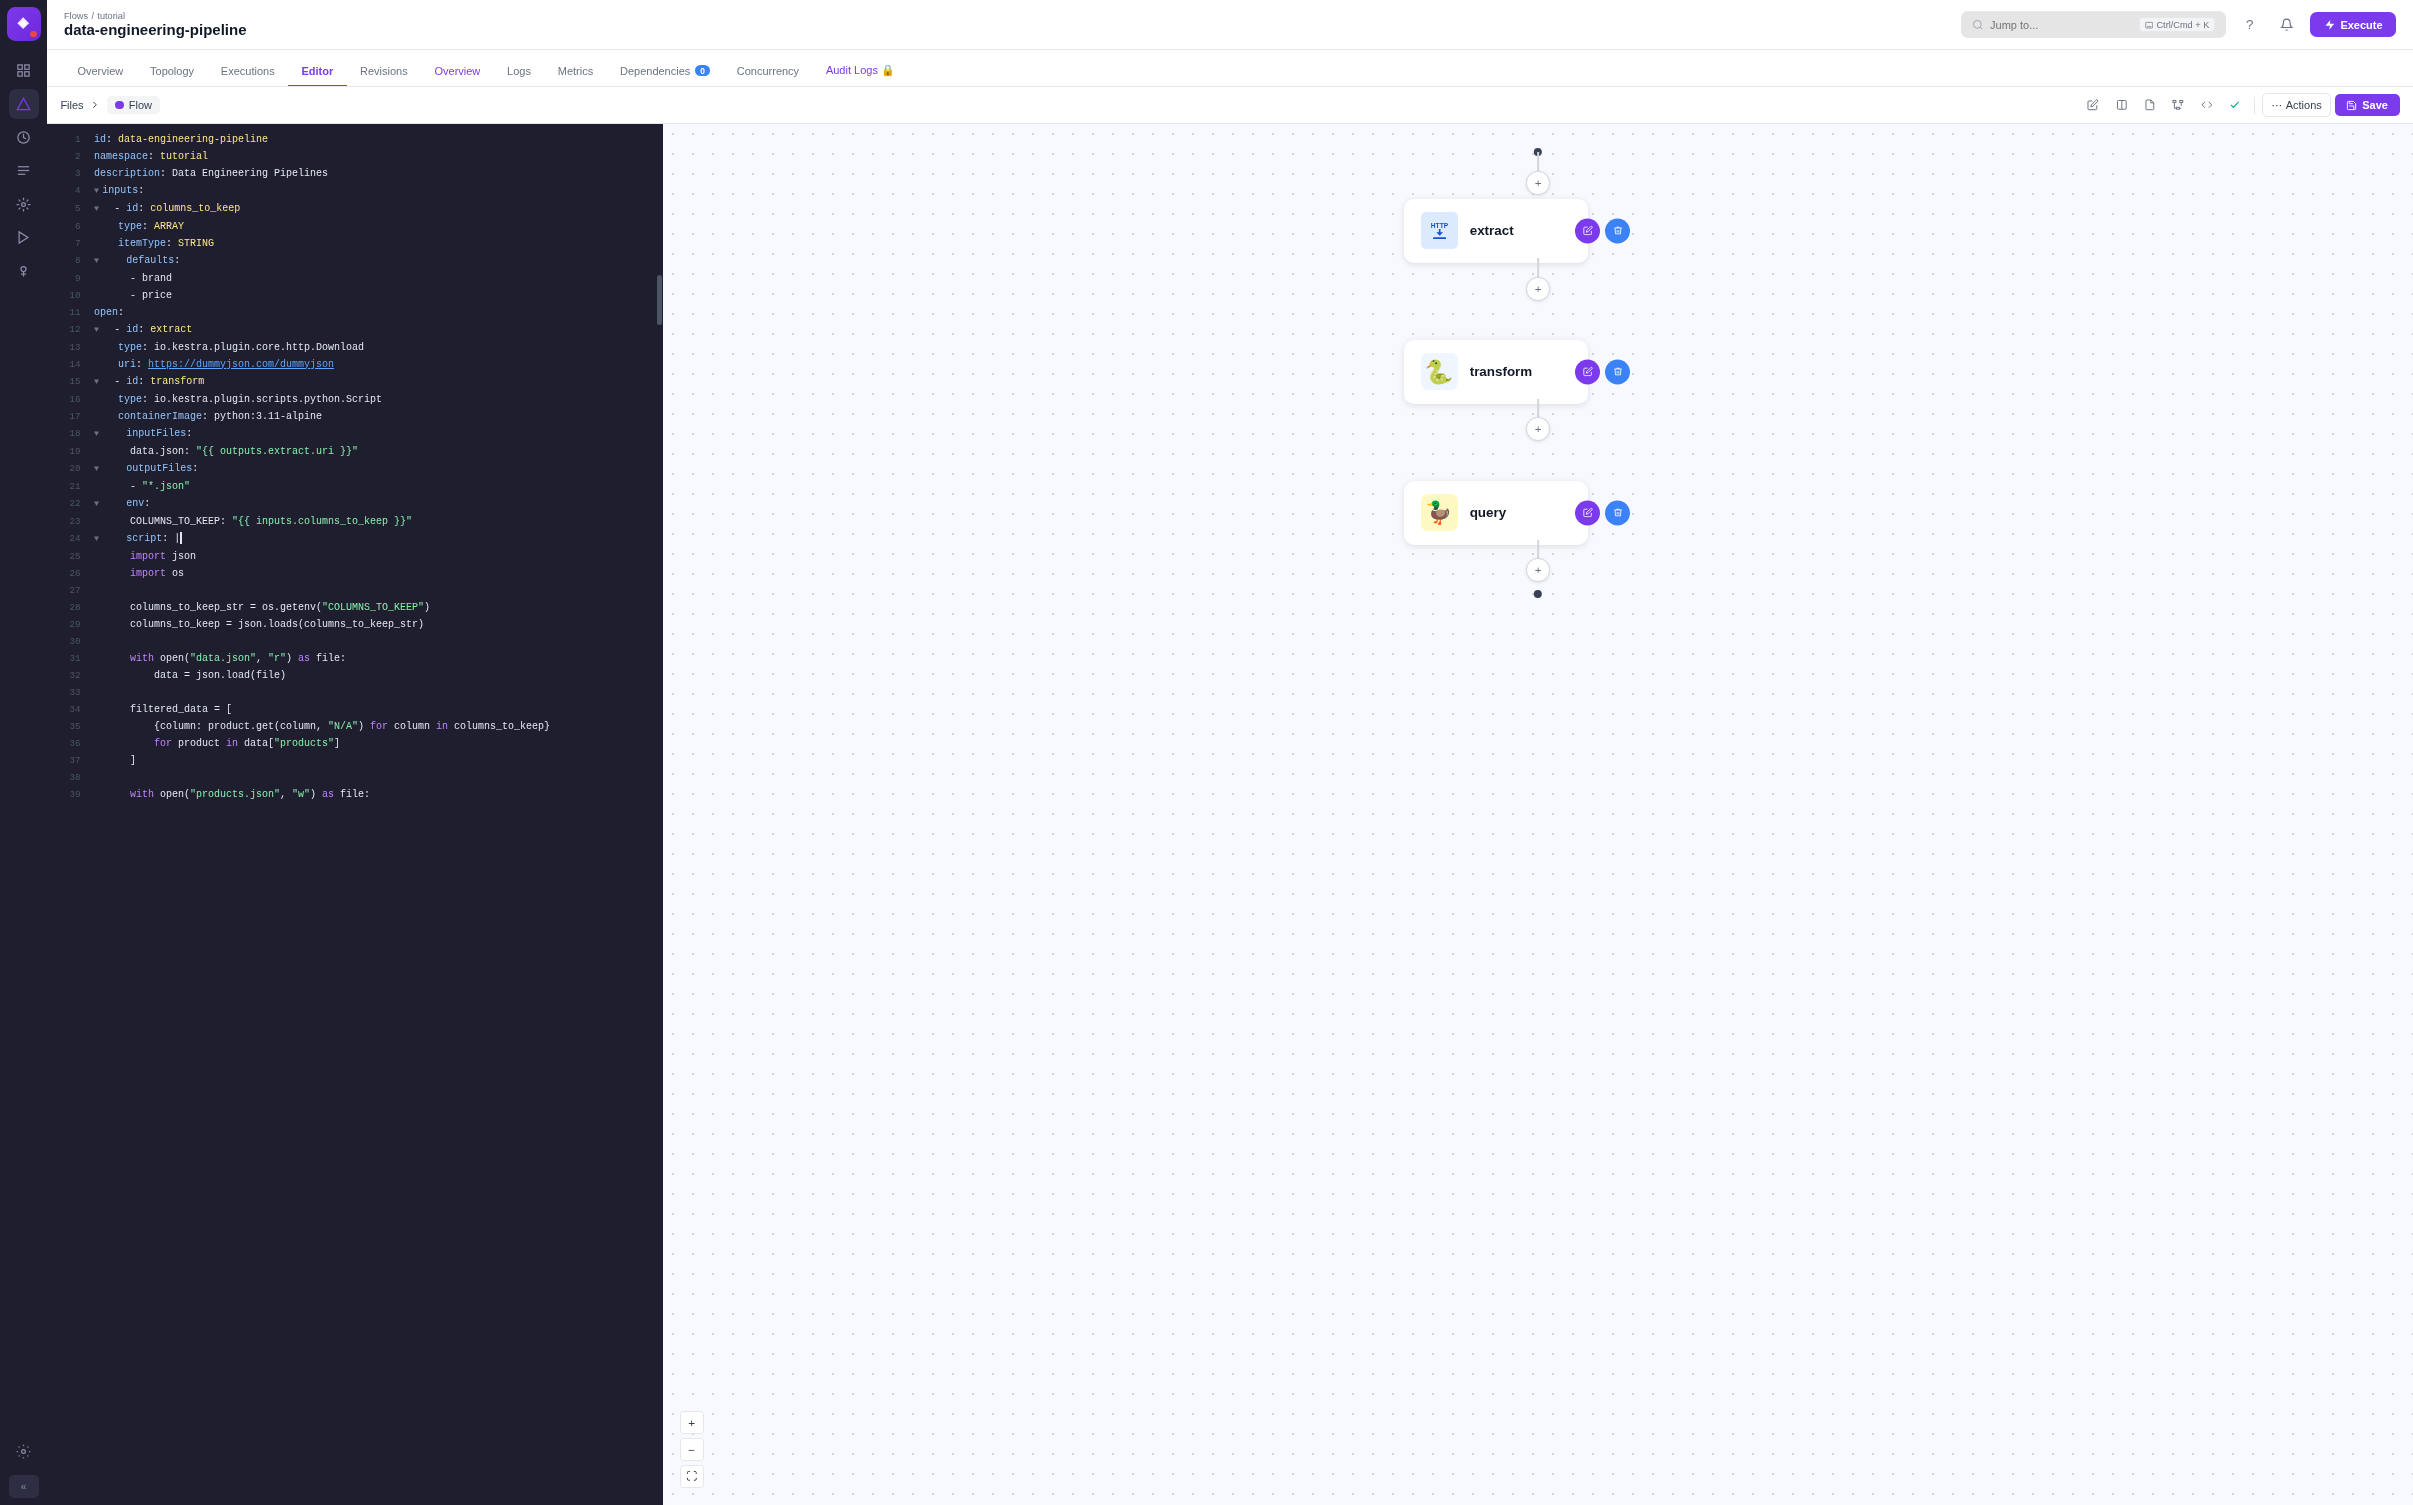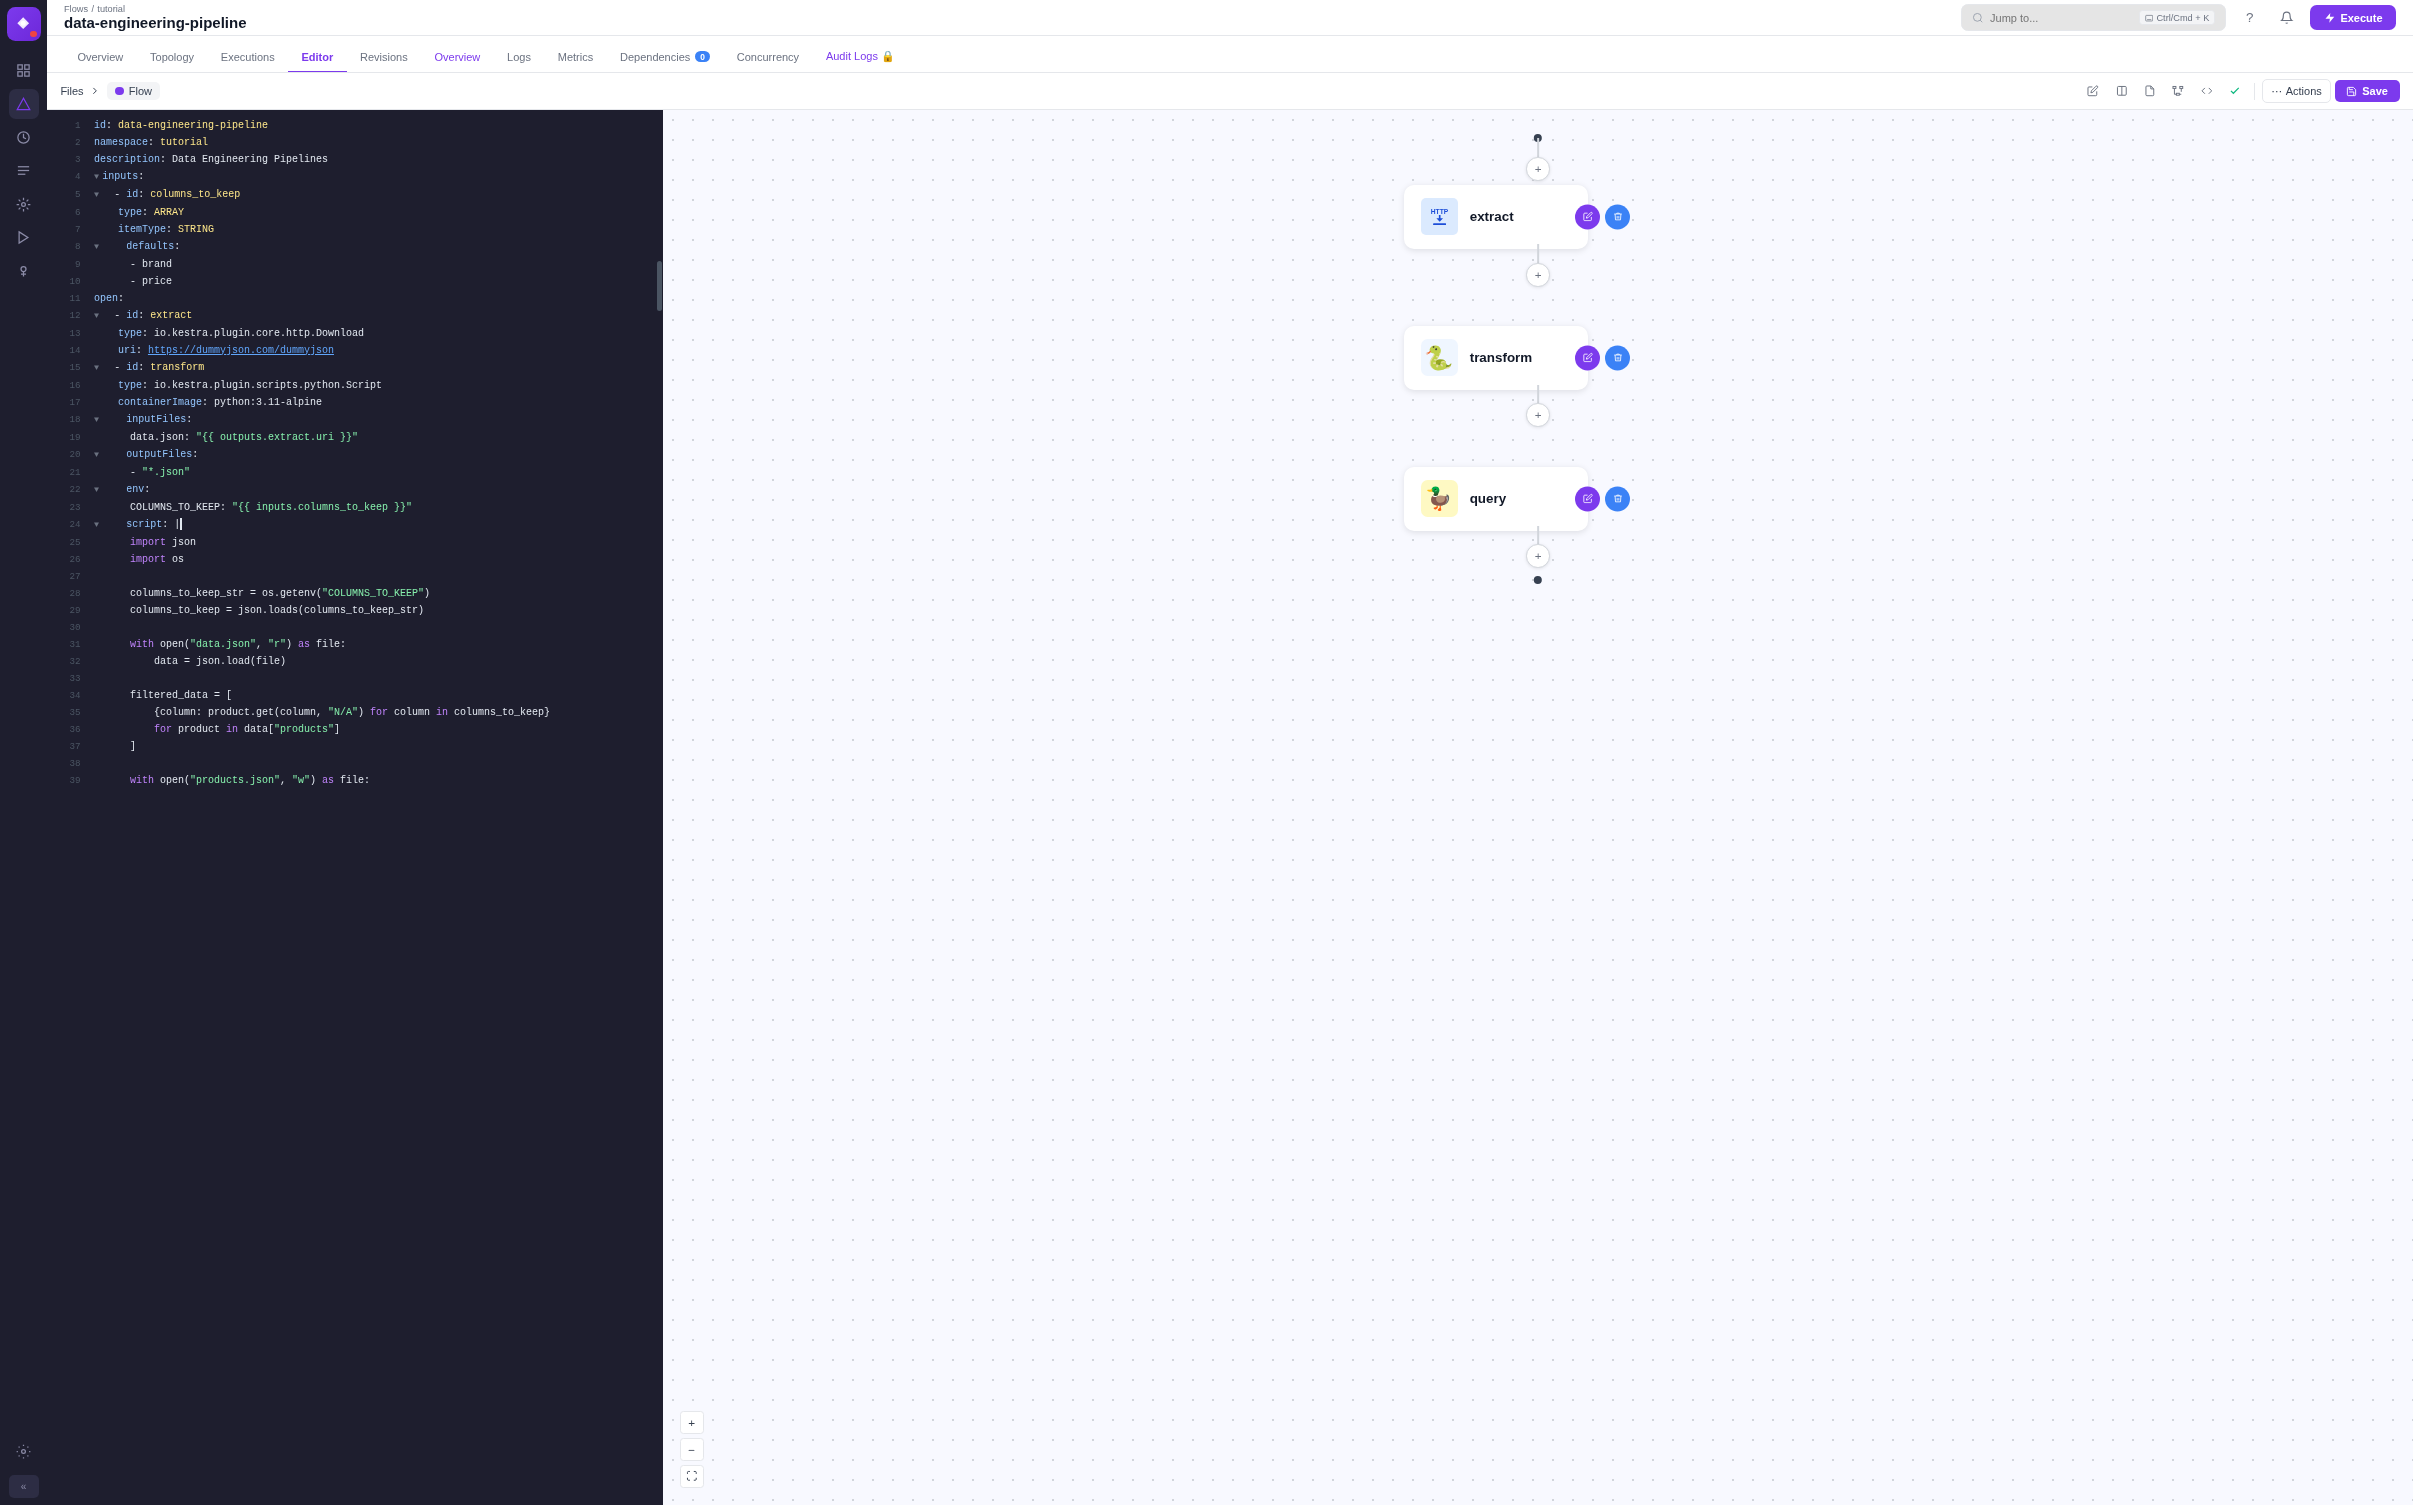--- a/index.html
+++ b/index.html
@@ -69,21 +69,21 @@
       position: absolute;
       left: 47px; top: 0;
       right: 0; bottom: 0;
       background: #ffffff;
       display: flex;
       flex-direction: column;
     }
 
     
     .header {
-      height: 36px;
+      height: 50px;
       border-bottom: 0.8px solid #e5e7eb;
       display: flex;
       align-items: center;
       padding: 0 17px;
       justify-content: space-between;
       background: #fff;
     }
     .header-left { display: flex; flex-direction: column; }
     .breadcrumb {
       font-size: 9.2px;

